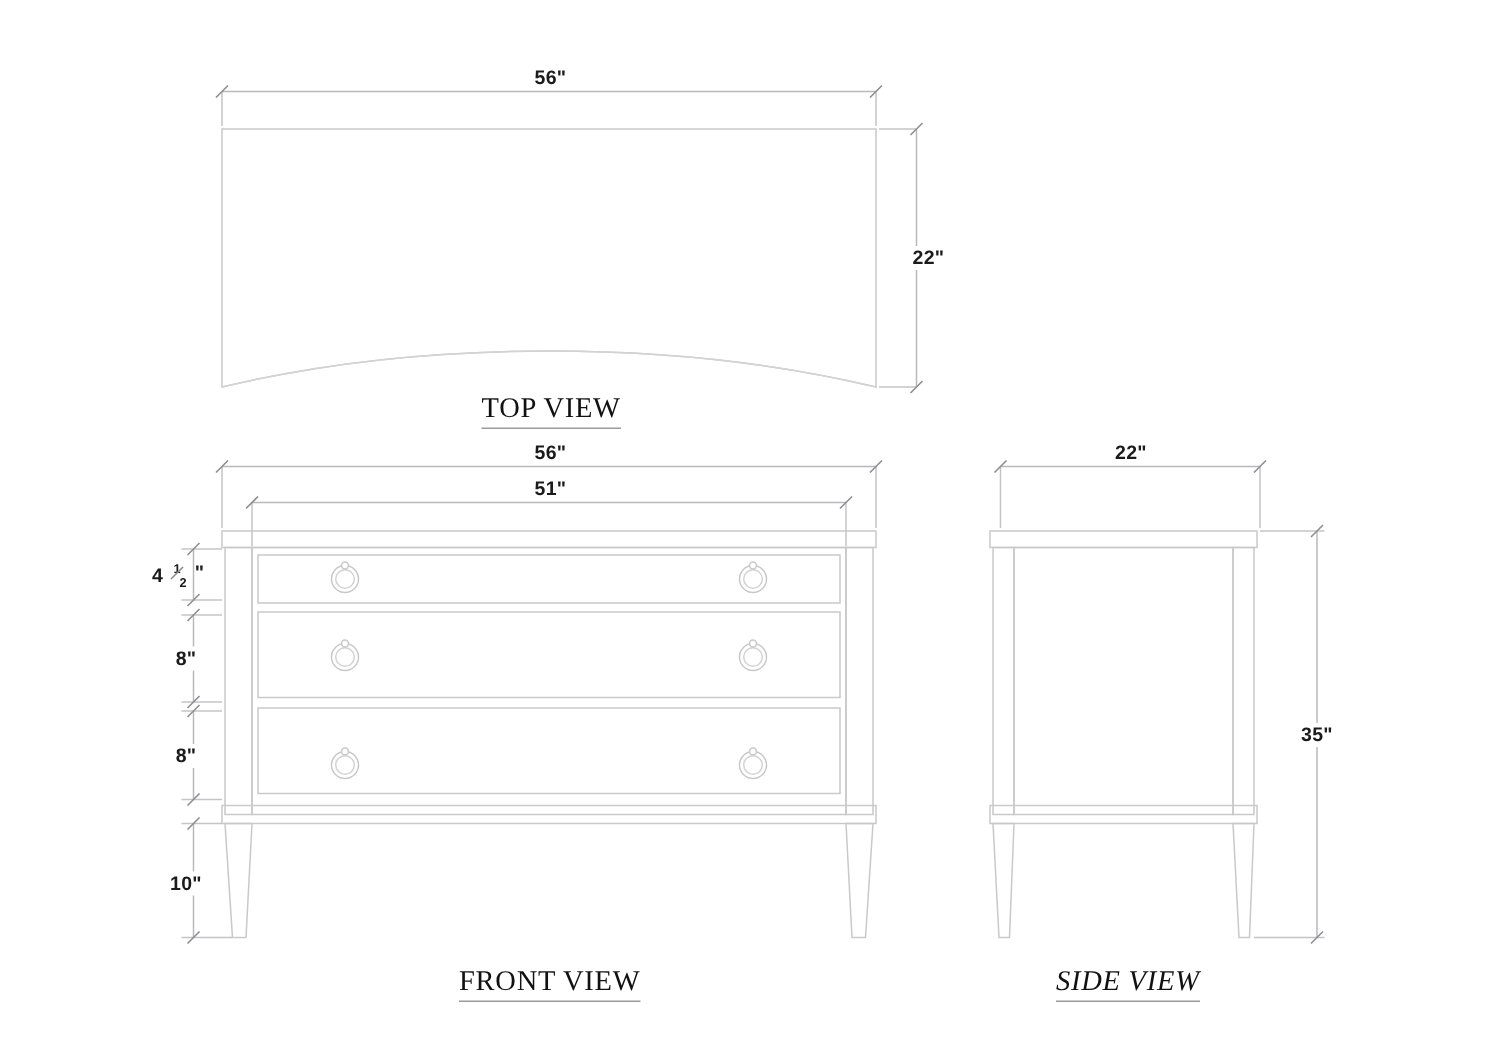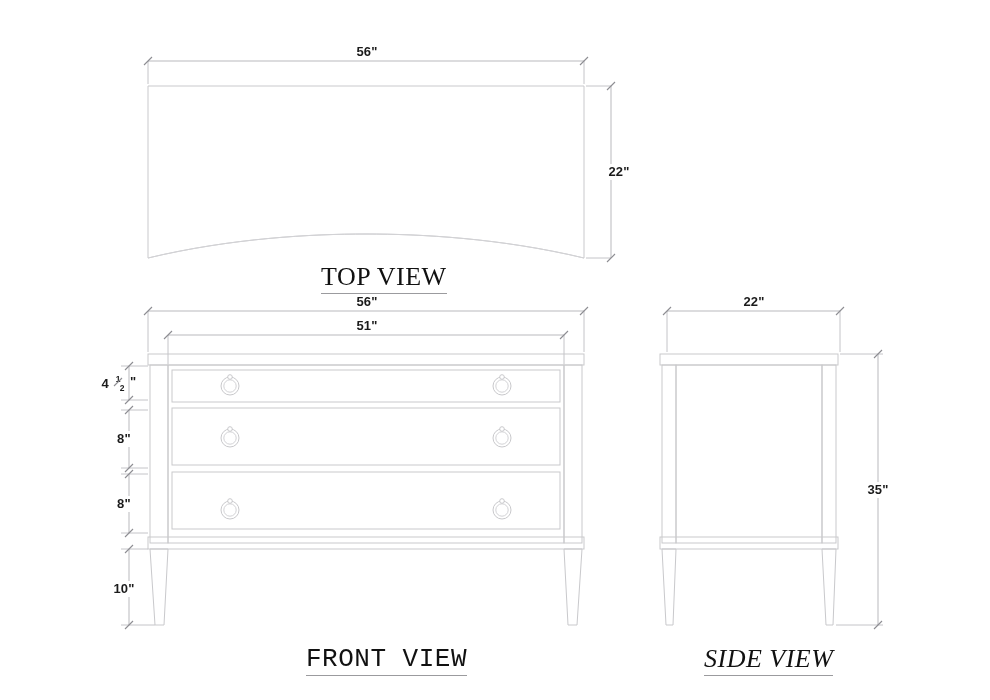--- a/index.html
+++ b/index.html
@@ -81,21 +81,21 @@
   .fracnum {
     font-family: "Liberation Sans", sans-serif;
     font-size: 8.5px;
     font-weight: bold;
     fill: #1b1b1b;
   }
   
   .caption {
     position: absolute;
     font-family: "Liberation Serif", serif;
-    font-size: 26px;
+    font-size: 19px;
     color: #111111;
     letter-spacing: 0.5px;
     white-space: nowrap;
     border-bottom: 1px solid #9b9b9e;
     padding-bottom: 1px;
     line-height: 1.1;
   }
 </style>
 </head>
 <body>
@@ -282,17 +282,17 @@
         <line class="tick" x1="874" y1="629" x2="882" y2="621"></line>
         <rect x="859" y="482" width="38" height="16" fill="#ffffff"></rect>
         <text class="dimtext" x="878" y="494" text-anchor="middle">35"</text>
       </g>
     </g>
 
   </svg>
 
   <div class="caption" style="left:321px; top:263px;">TOP  VIEW</div>
 
-  <div class="caption" style="left:306px; top:645px;font-family:Liberation Mono, monospace;">FRONT  VIEW</div>
+  <div class="caption" style="left:306px; top:645px;">FRONT  VIEW</div>
 
   <div class="caption" style="left:704px; top:645px;font-style:italic;">SIDE  VIEW</div>
 
 </div>
 
 </body></html>

